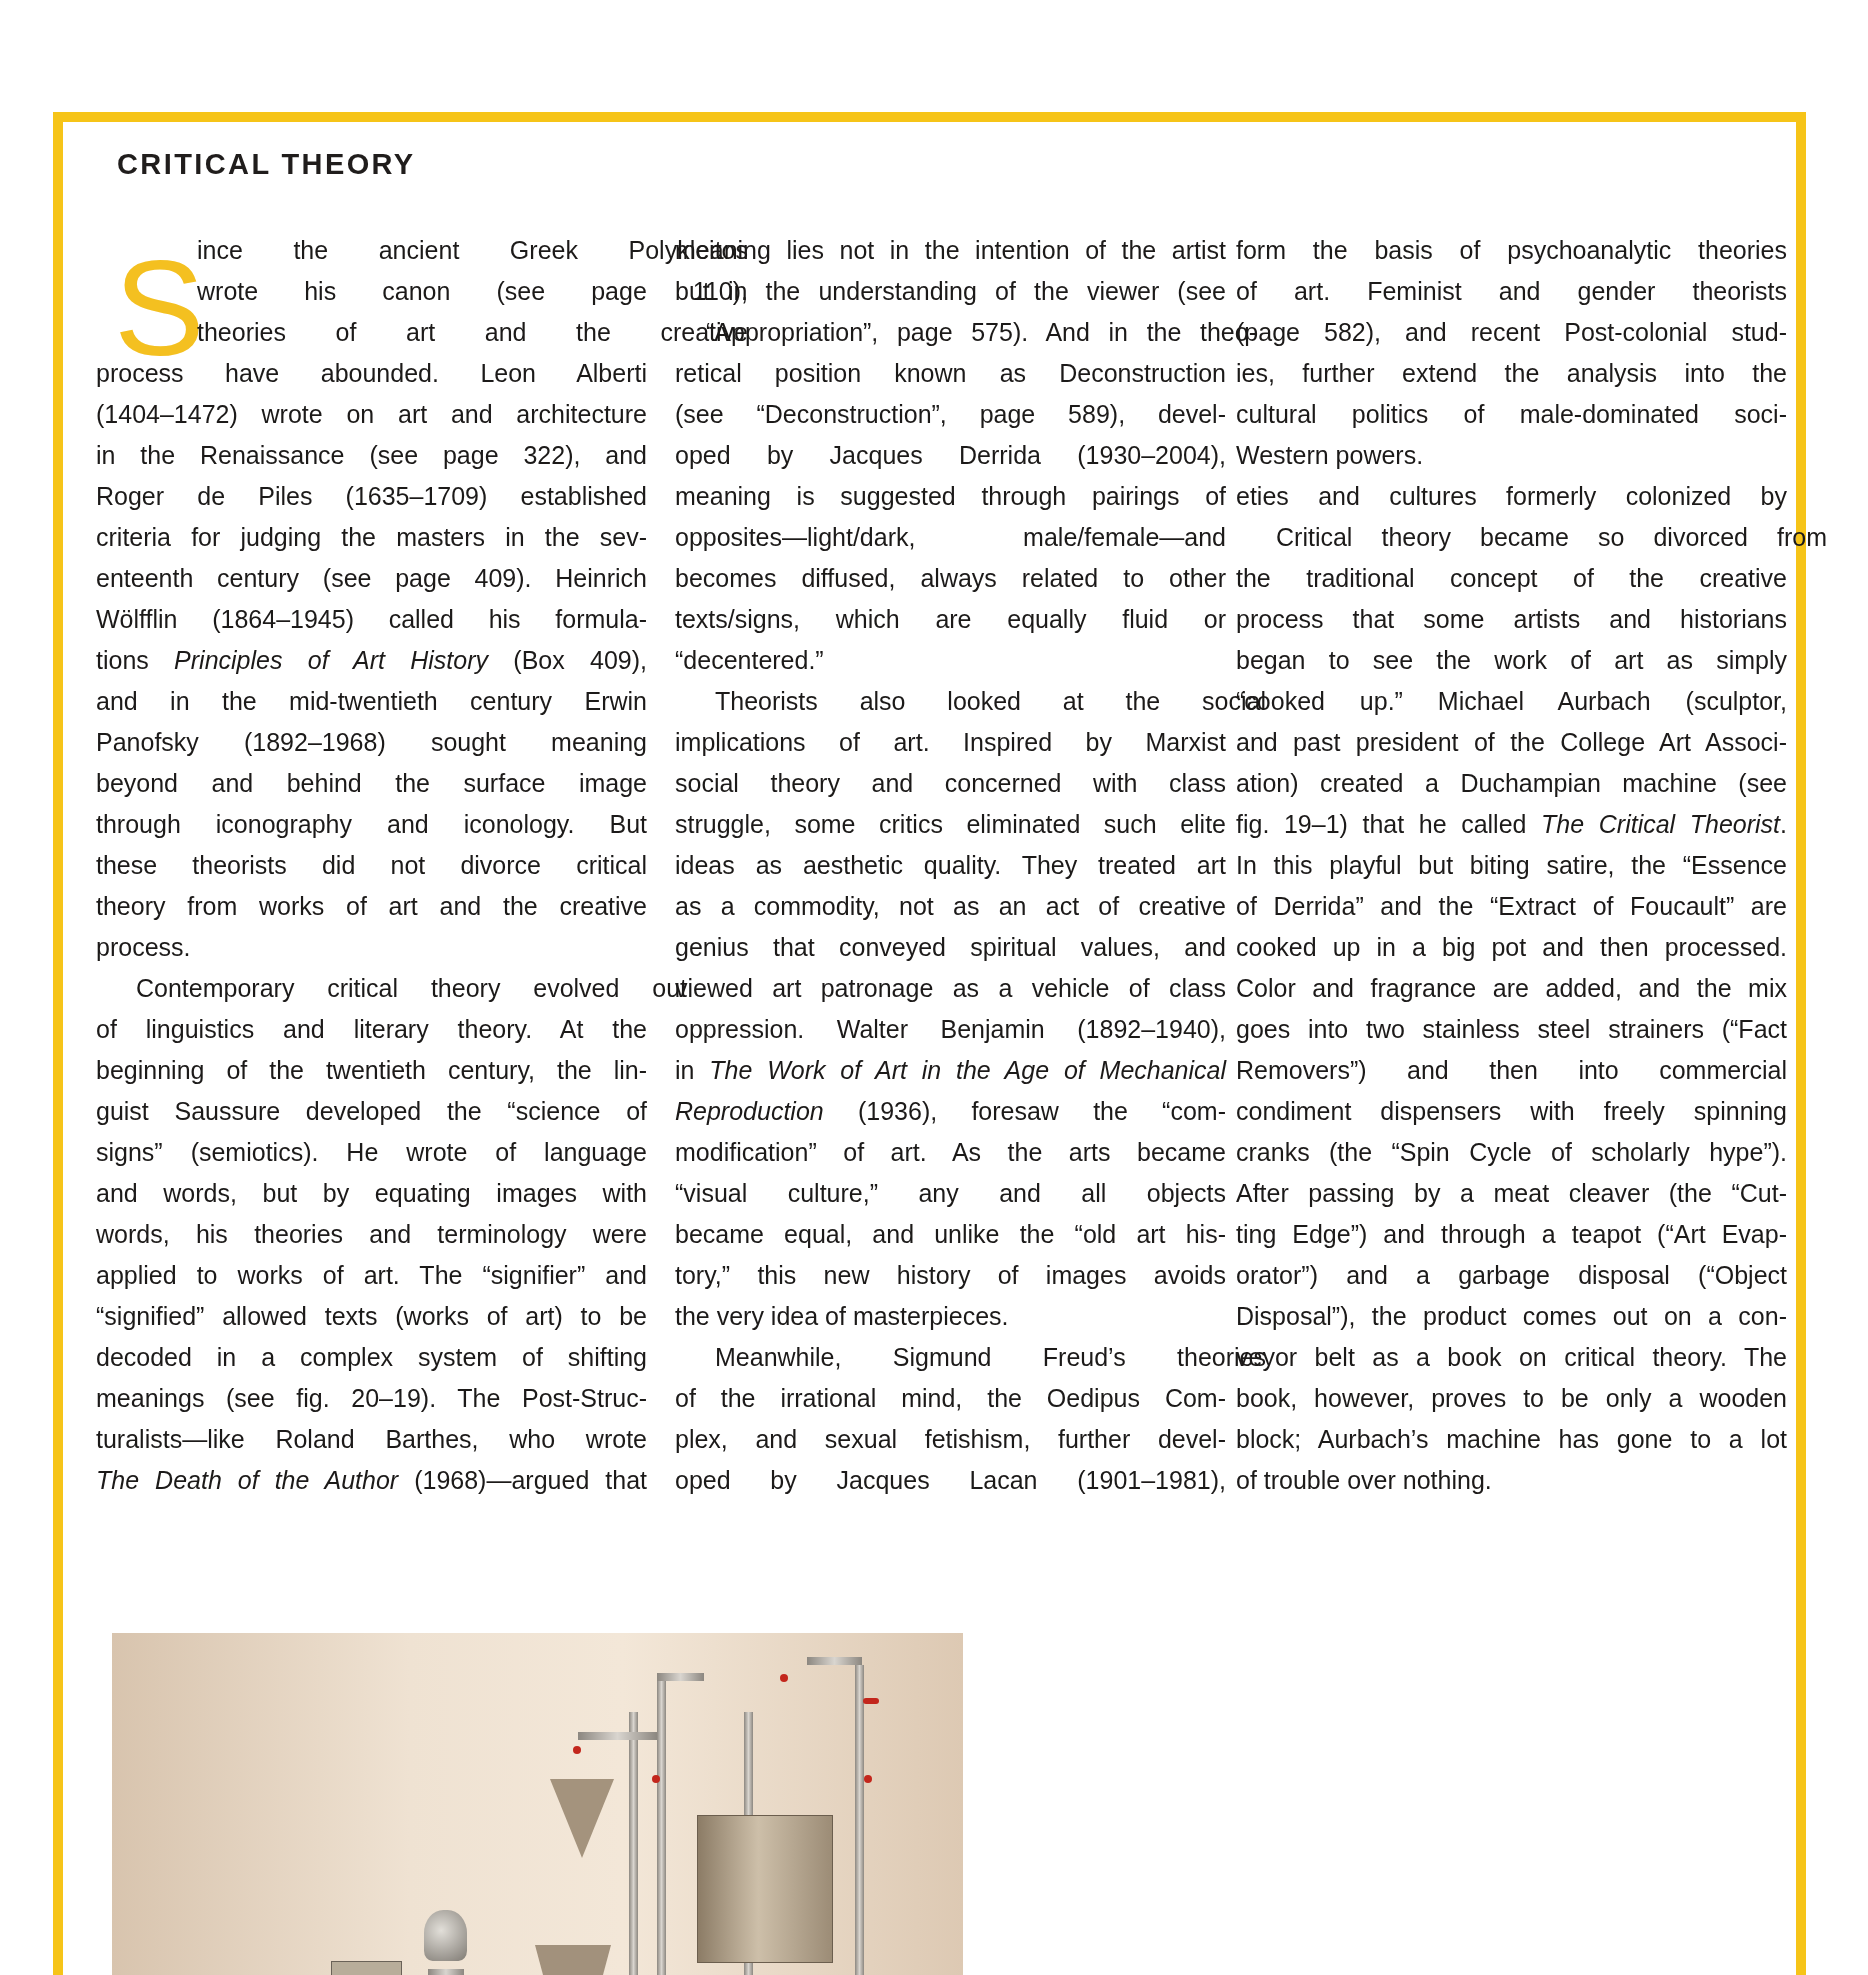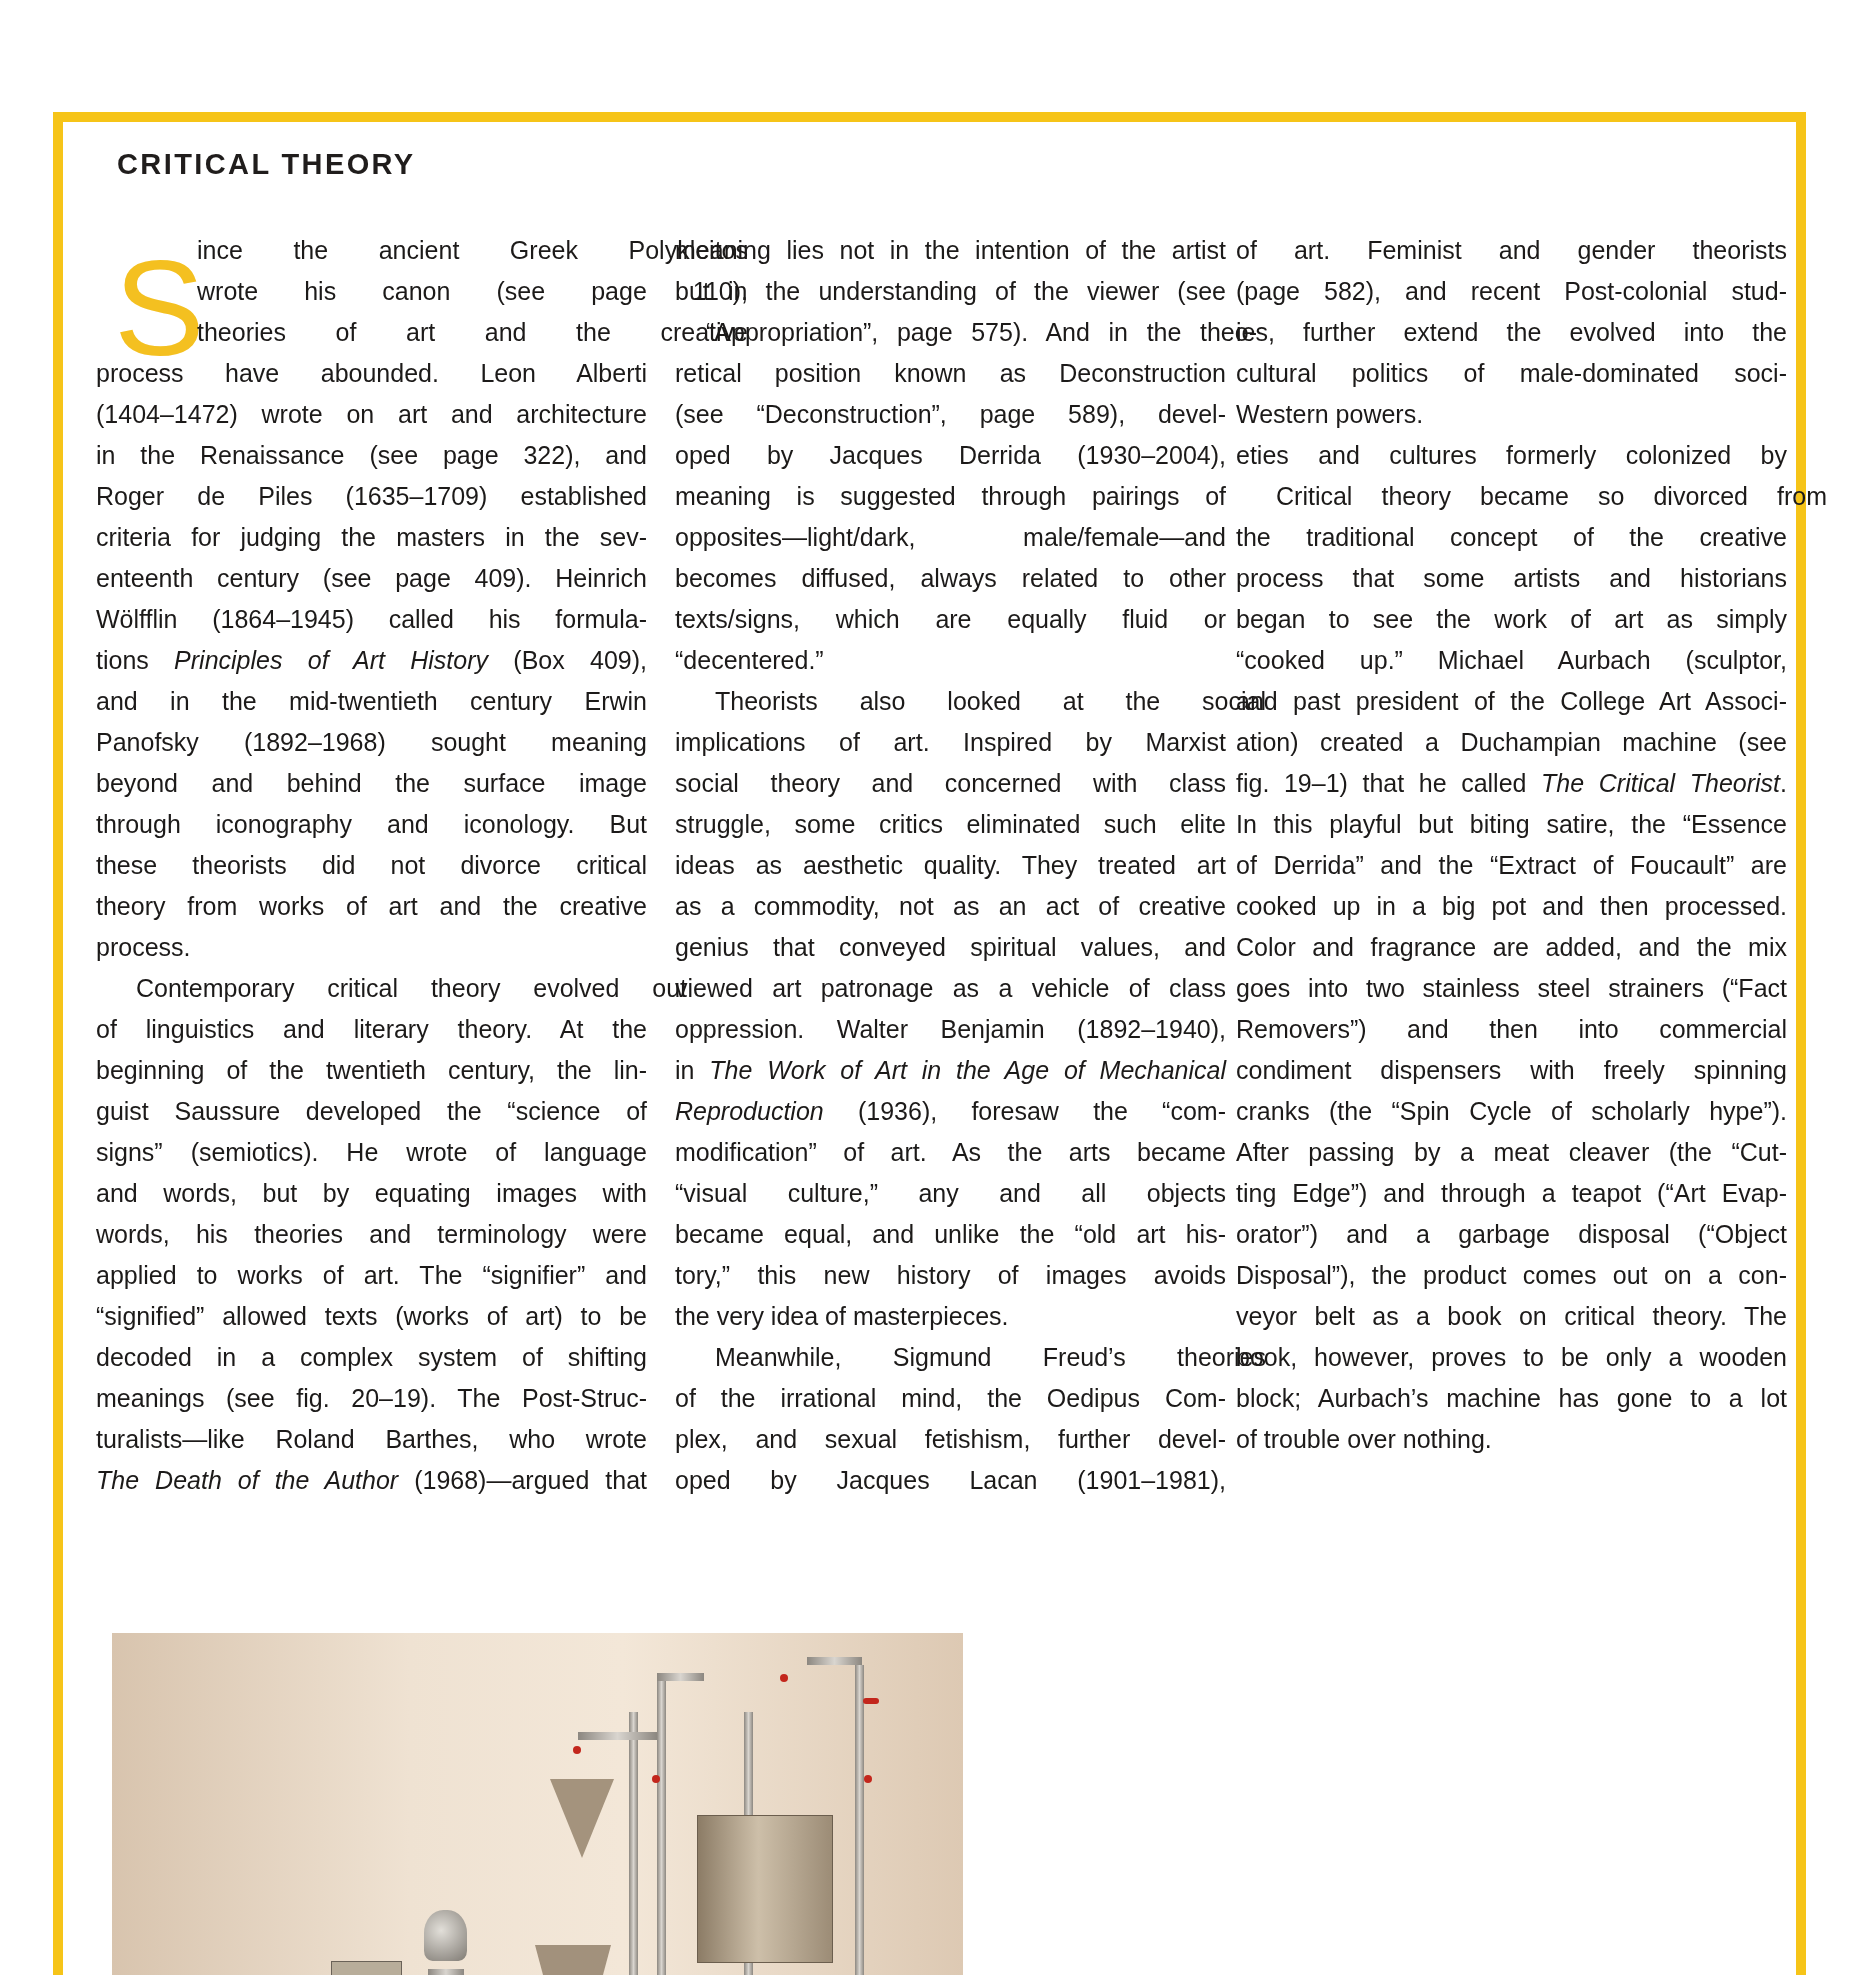--- a/index.html
+++ b/index.html
@@ -118,23 +118,24 @@
     <span class="line" style="display: block; width: 551px;">“visual culture,” any and all objects</span>
     <span class="line" style="display: block; width: 551px;">became equal, and unlike the “old art his-</span>
     <span class="line" style="display: block; width: 551px;">tory,” this new history of images avoids</span>
     <span class="line last" style="display: block; width: 551px;">the very idea of masterpieces.</span>
     <span class="line indent" style="display: block; width: 551px;">Meanwhile, Sigmund Freud’s theories</span>
     <span class="line" style="display: block; width: 551px;">of the irrational mind, the Oedipus Com-</span>
     <span class="line" style="display: block; width: 551px;">plex, and sexual fetishism, further devel-</span>
     <span class="line" style="display: block; width: 551px;">oped by Jacques Lacan (1901–1981),</span>
   </div>
 <div class="col col3">
+    <span class="line" style="display: block; width: 551px;">form the basis of psychoanalytic theories</span>
     <span class="line" style="display: block; width: 551px;">of art. Feminist and gender theorists</span>
     <span class="line" style="display: block; width: 551px;">(page 582), and recent Post-colonial stud-</span>
-    <span class="line" style="display: block; width: 551px;">ies, further extend the evolved into the</span>
+    <span class="line" style="display: block; width: 551px;">ies, further extend the analysis into the</span>
     <span class="line" style="display: block; width: 551px;">cultural politics of male-dominated soci-</span>
     <span class="line last" style="display: block; width: 551px;">Western powers.</span>
     <span class="line" style="display: block; width: 551px;">eties and cultures formerly colonized by</span>
     <span class="line indent" style="display: block; width: 551px;">Critical theory became so divorced from</span>
     <span class="line" style="display: block; width: 551px;">the traditional concept of the creative</span>
     <span class="line" style="display: block; width: 551px;">process that some artists and historians</span>
     <span class="line" style="display: block; width: 551px;">began to see the work of art as simply</span>
     <span class="line" style="display: block; width: 551px;">“cooked up.” Michael Aurbach (sculptor,</span>
     <span class="line" style="display: block; width: 551px;">and past president of the College Art Associ-</span>
     <span class="line" style="display: block; width: 551px;">ation) created a Duchampian machine (see</span>

